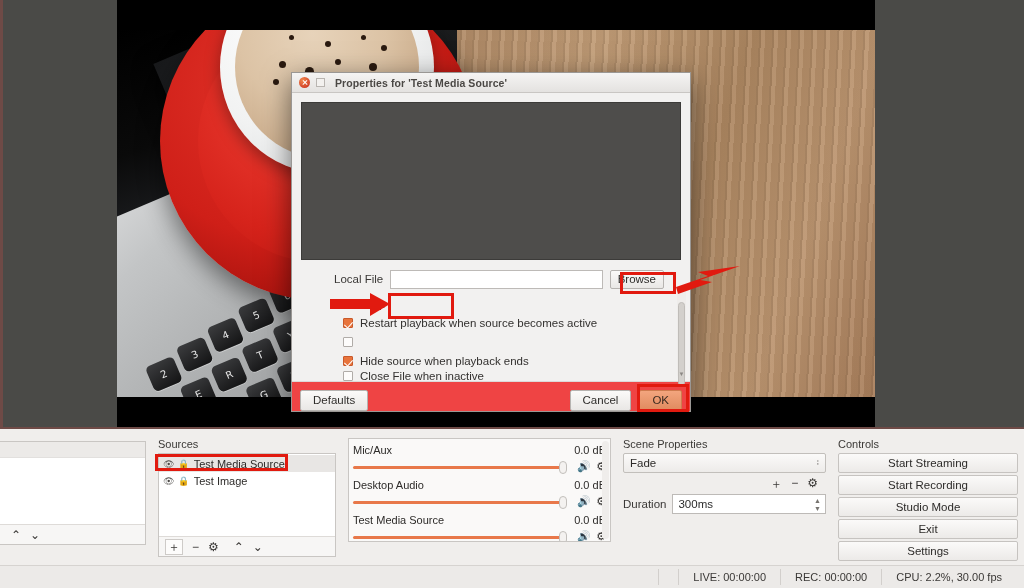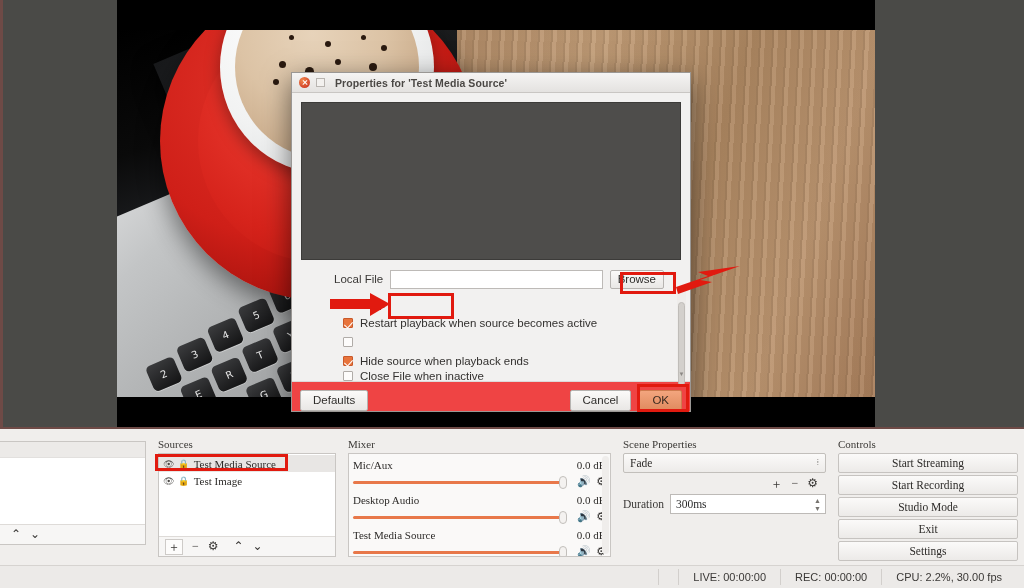--- a/index.html
+++ b/index.html
@@ -226,21 +226,21 @@
   }
   .arrow { position:absolute; z-index:41; pointer-events:none; }
 
   
   .docks {
     position:absolute; left:0; top:427px; width:1024px; height:138px;
     background:#f0eeec;
     border-top:2px solid #6e4a46;
     display:flex;
   }
-  .dock { position:relative; padding:9px 6px 0 6px;font-family:Liberation Serif, serif; }
+  .dock { position:relative; padding:9px 6px 0 6px; }
   .dock-title { font-size:11px; color:#3b3936; margin-bottom:3px; }
   .listbox {
     background:#fff; border:1px solid #c9c6c3;
     height:104px; display:flex; flex-direction:column;
   }
   .list-area { flex:1 1 auto; overflow:hidden; padding-top:1px; }
   .list-row {
     display:flex; align-items:center; gap:4px;
     height:17px; padding:0 4px; font-size:11px; color:#2d2b29;
   }
@@ -496,21 +496,20 @@
           <span class="tb-btn boxed">＋</span>
           <span class="tb-btn">−</span>
           <span class="tb-btn">⚙</span>
           <span class="tb-btn" style="margin-left:6px;">⌃</span>
           <span class="tb-btn">⌄</span>
         </div>
       </div>
     </div>
 
     <div class="dock dock-mixer">
-      <div class="dock-title">Mixer</div>
       <div class="mixer-box">
         <div class="mx-item">
           <div class="mx-head">
             <span>Mic/Aux</span>
             <span>0.0 dB</span>
           </div>
           <div class="mx-ctrl">
             <div class="mx-slider">
               <div class="mx-track"></div>
               <div class="mx-knob"></div>

